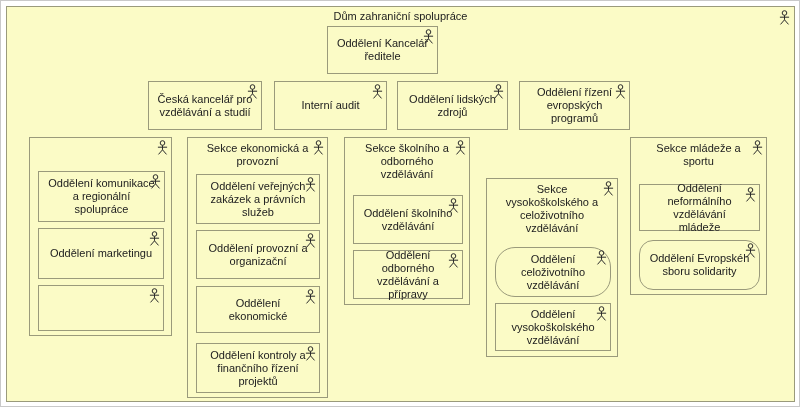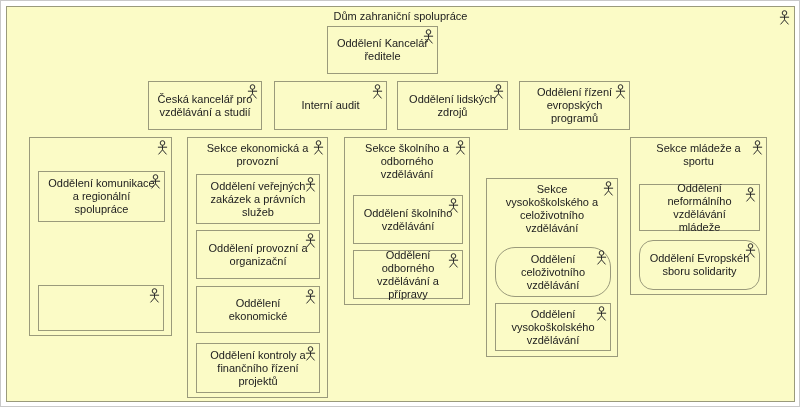--- a/index.html
+++ b/index.html
@@ -131,20 +131,32 @@
             <svg width="11" height="15" viewBox="0 0 11 15" xmlns="http://www.w3.org/2000/svg" fill="none" stroke="#2b2b2b" stroke-width="1">
               <circle cx="5.5" cy="3" r="2.3"></circle>
               <line x1="5.5" y1="5.3" x2="5.5" y2="9.8"></line>
               <line x1="0.9" y1="7.2" x2="10.1" y2="7.2"></line>
               <line x1="5.5" y1="9.8" x2="1.5" y2="14.4"></line>
               <line x1="5.5" y1="9.8" x2="9.5" y2="14.4"></line>
             </svg>
           </span>
         <div class="lbl">Oddělení komunikace a regionální spolupráce</div>
       </div>
+      <div class="box" style="left:8px; top:90px; width:126px; height:51px;">
+        <span class="actor-icon">
+            <svg width="11" height="15" viewBox="0 0 11 15" xmlns="http://www.w3.org/2000/svg" fill="none" stroke="#2b2b2b" stroke-width="1">
+              <circle cx="5.5" cy="3" r="2.3"></circle>
+              <line x1="5.5" y1="5.3" x2="5.5" y2="9.8"></line>
+              <line x1="0.9" y1="7.2" x2="10.1" y2="7.2"></line>
+              <line x1="5.5" y1="9.8" x2="1.5" y2="14.4"></line>
+              <line x1="5.5" y1="9.8" x2="9.5" y2="14.4"></line>
+            </svg>
+          </span>
+        <div class="lbl">Oddělení marketingu</div>
+      </div>
       <div class="box" style="left:8px; top:147px; width:126px; height:46px;">
         <span class="actor-icon">
             <svg width="11" height="15" viewBox="0 0 11 15" xmlns="http://www.w3.org/2000/svg" fill="none" stroke="#2b2b2b" stroke-width="1">
               <circle cx="5.5" cy="3" r="2.3"></circle>
               <line x1="5.5" y1="5.3" x2="5.5" y2="9.8"></line>
               <line x1="0.9" y1="7.2" x2="10.1" y2="7.2"></line>
               <line x1="5.5" y1="9.8" x2="1.5" y2="14.4"></line>
               <line x1="5.5" y1="9.8" x2="9.5" y2="14.4"></line>
             </svg>
           </span>

